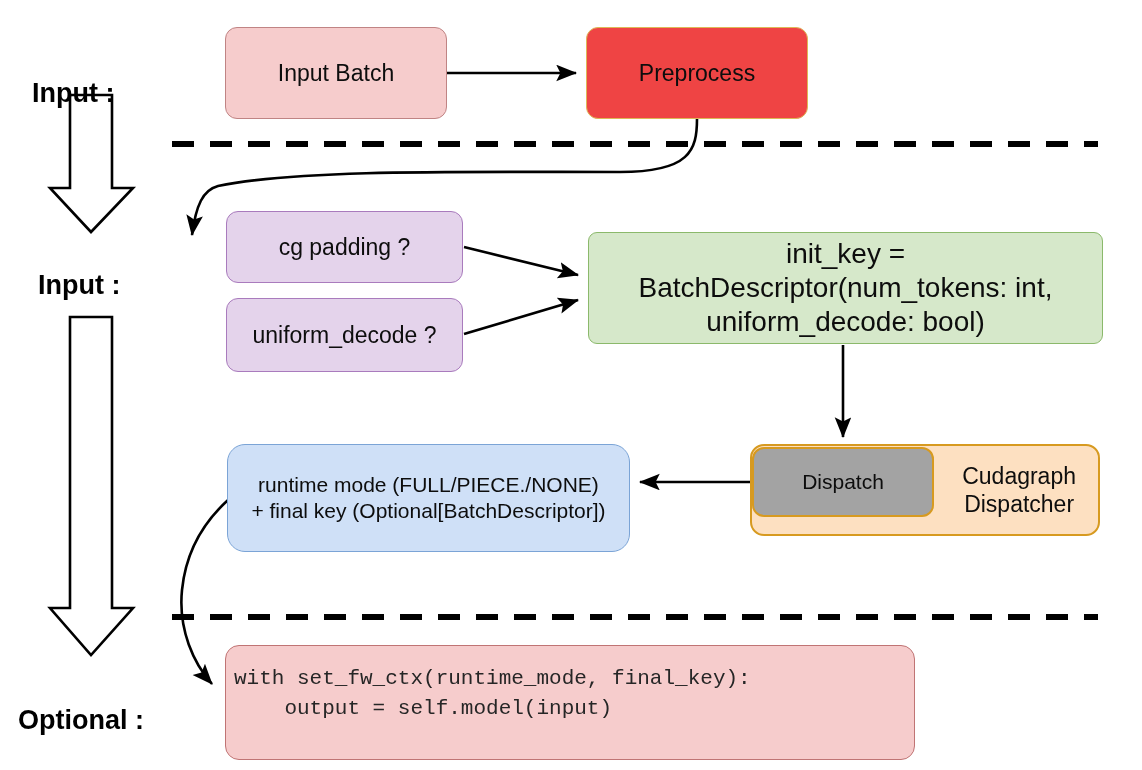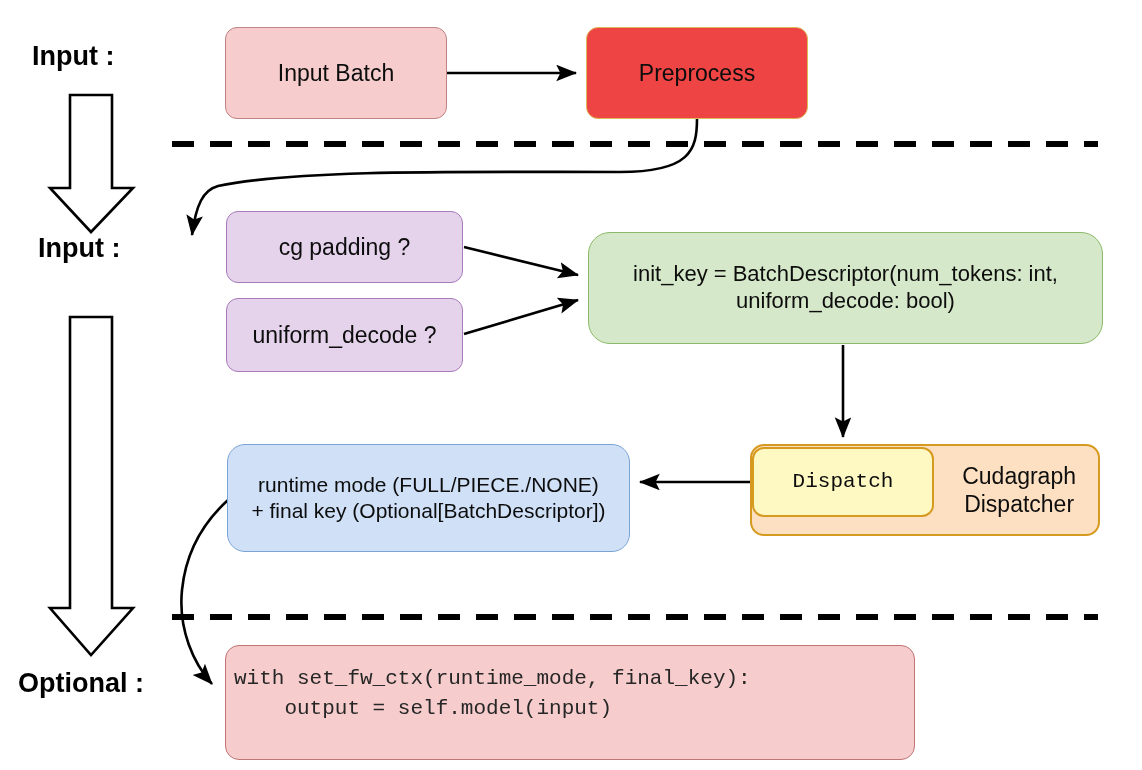--- a/index.html
+++ b/index.html
@@ -19,20 +19,21 @@
     overflow: hidden;
   }
   .stage-label {
     position: absolute;
     font-family: "Liberation Sans", sans-serif;
     font-weight: bold;
     font-size: 27px;
     color: #000000;
     white-space: nowrap;
     letter-spacing: 0px;
+    margin-top: 37px;
   }
   .node {
     position: absolute;
     box-sizing: border-box;
     display: flex;
     align-items: center;
     justify-content: center;
     text-align: center;
     font-family: "Liberation Sans", sans-serif;
     color: #0d0d0d;
@@ -52,44 +53,43 @@
   }
   .node-purple {
     background: #e4d3eb;
     border: 1.6px solid #a97bbd;
     border-radius: 12px;
     font-size: 23px;
   }
   .node-green {
     background: #d6e8ca;
     border: 1.6px solid #8bb96b;
-    border-radius: 22px;
-    font-size: 22px;
+    border-radius: 9px;
+    font-size: 28px;
     padding: 0 10px;
   }
   .node-blue {
     background: #cfe0f7;
     border: 1.6px solid #7ba4d6;
     border-radius: 18px;
     font-size: 21px;
   }
   .node-orange-outer {
     background: #fde0c1;
     border: 2px solid #d79a20;
     border-radius: 14px;
     font-size: 23px;
     justify-content: flex-end;
     padding-right: 22px;
   }
   .node-orange-inner {
-    background: #fef9c3;
+    background: #a3a3a3;
     border: 2px solid #d79a20;
     border-radius: 12px;
     font-size: 21px;
-    font-family: Liberation Mono, monospace;
   }
   .node-code {
     background: #f6cccc;
     border: 1.6px solid #c07474;
     border-radius: 14px;
     font-family: "Liberation Mono", monospace;
     font-size: 21px;
     color: #262626;
     align-items: flex-start;
     justify-content: flex-start;

